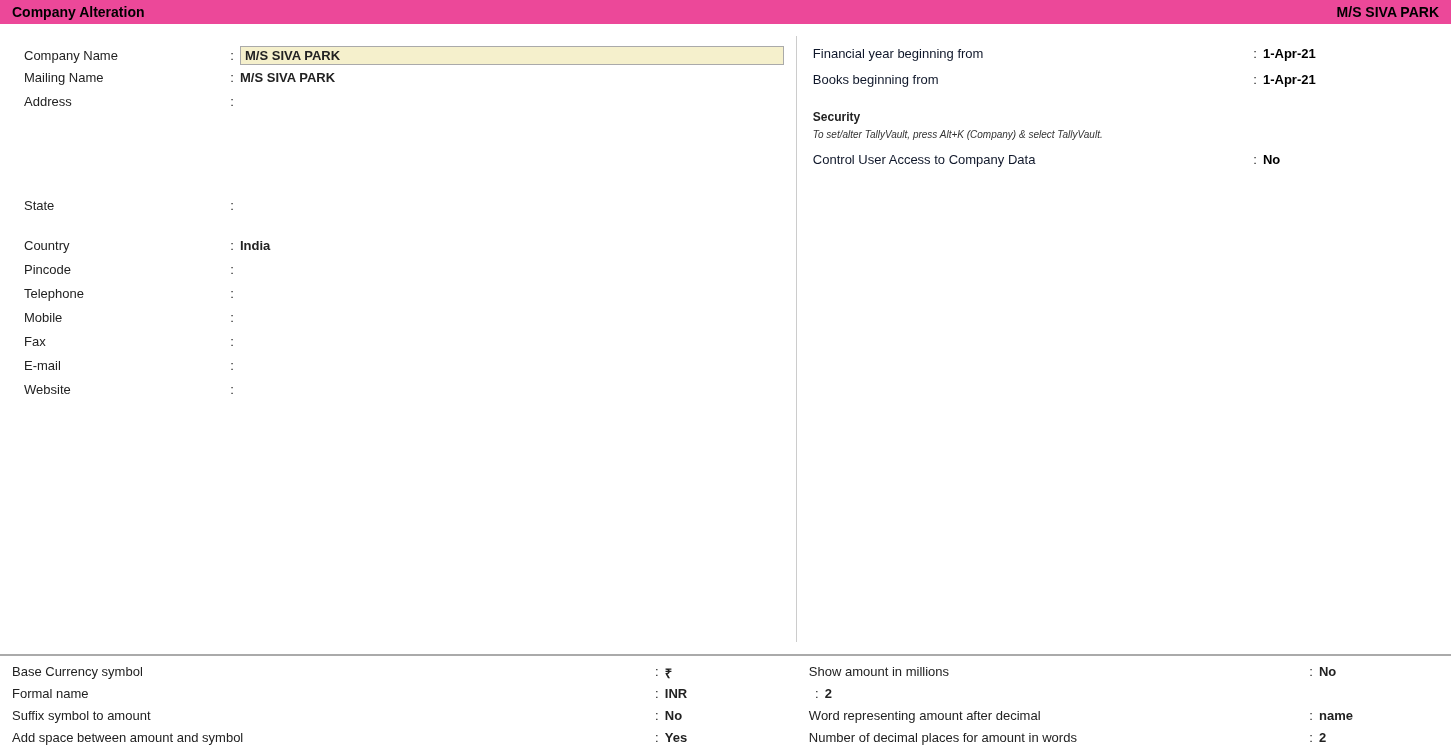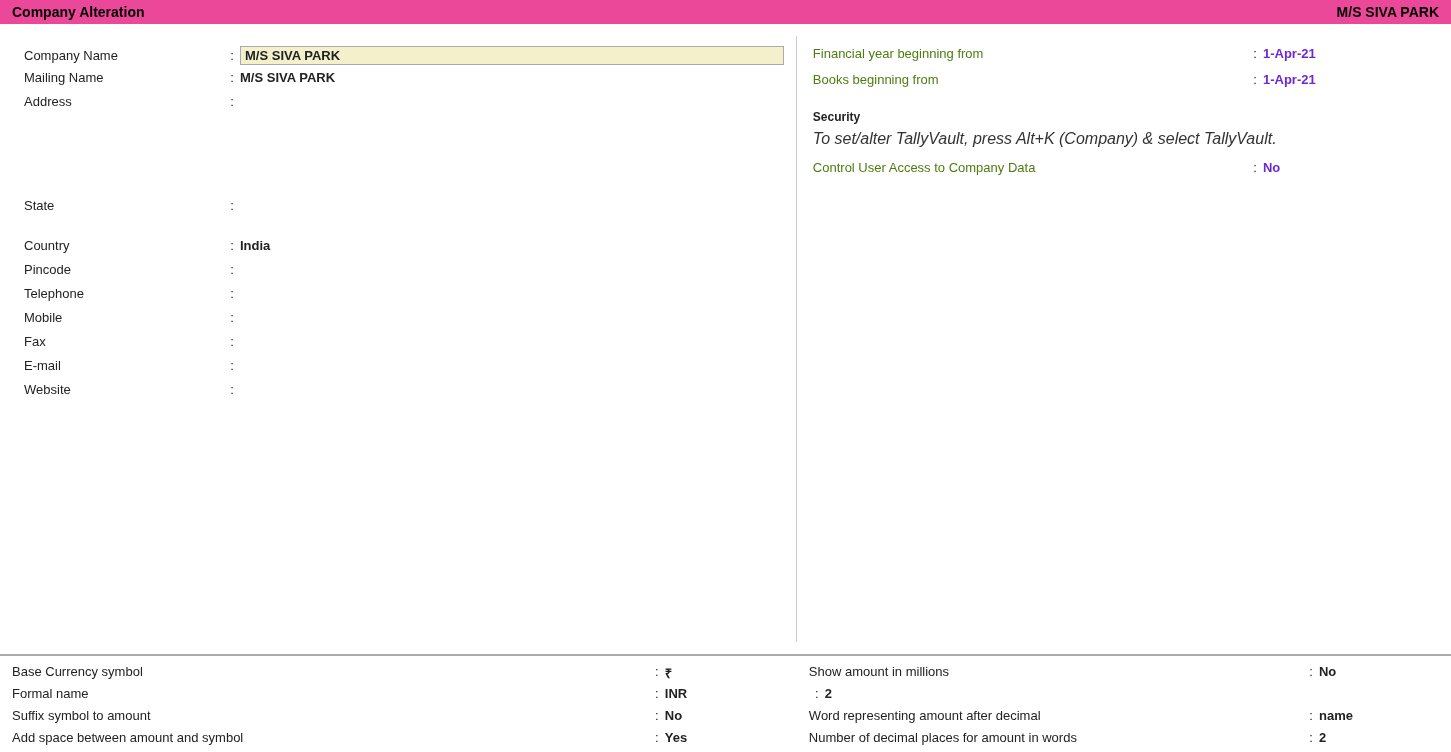--- a/index.html
+++ b/index.html
@@ -83,45 +83,45 @@
 
     .right-field-row {
       display: flex;
       align-items: baseline;
       margin-bottom: 4px;
       min-height: 22px;
     }
 
     .right-field-label {
       flex: 1;
-      color: #4d7c0f;
+      color: #0f172a;
     }
 
     .right-field-colon {
       width: 16px;
       text-align: center;
     }
 
     .right-field-value {
       width: 160px;
       font-weight: bold;
-      color: #6d28d9;
+      color: #000000;
     }
 
     .security-heading {
       font-weight: bold;
       font-size: 12px;
       margin-top: 16px;
       margin-bottom: 4px;
     }
 
     .security-note {
       font-style: italic;
       color: #333;
-      font-size: 16px;
+      font-size: 10px;
       margin-bottom: 10px;
       line-height: 1.4;
     }
 
     .divider {
       border: none;
       border-top: 1px solid #aaa;
       margin: 0;
     }
 

